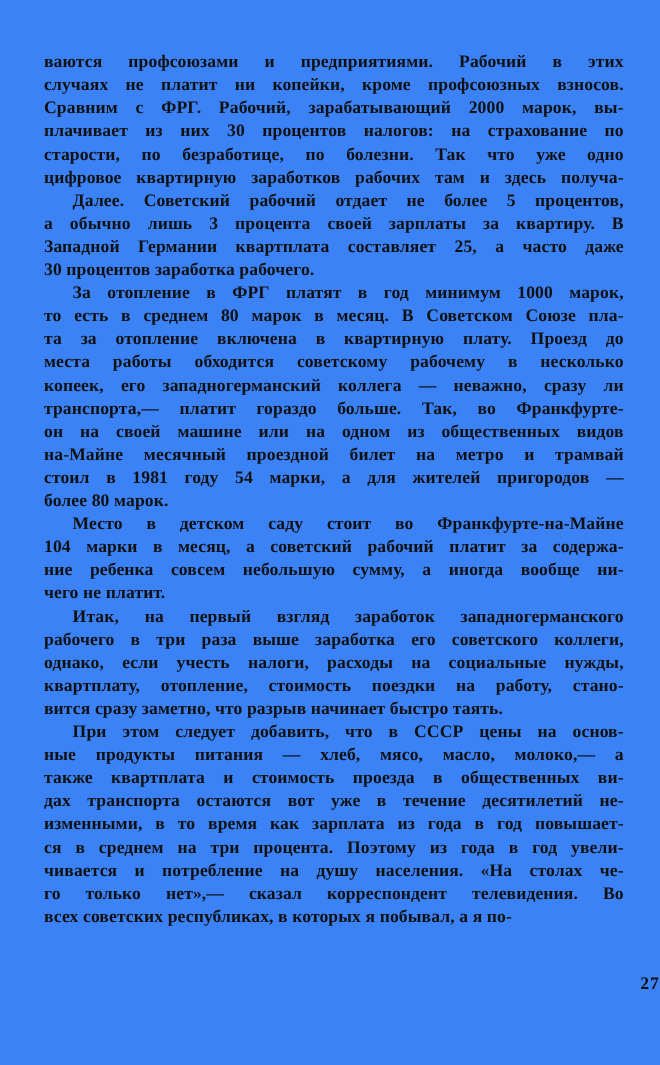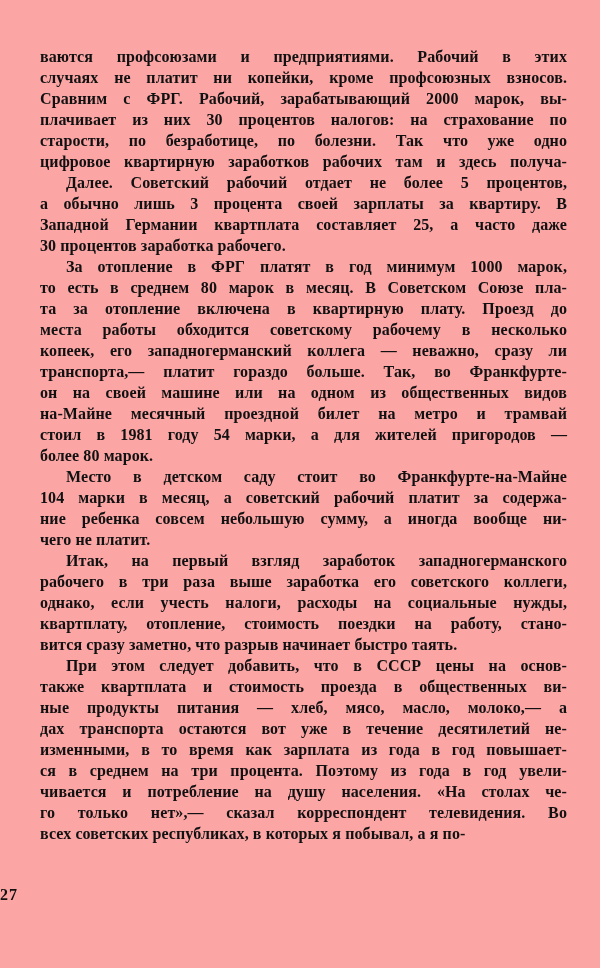--- a/index.html
+++ b/index.html
@@ -4,21 +4,21 @@
 <style>
   html, body {
     margin: 0;
     padding: 0;
     background: #ffffff;
   }
   .page {
     position: relative;
     width: 600px;
     height: 968px;
-    background: #fca5a5;
+    background: #3b82f6;
     overflow: hidden;
     font-family: "Liberation Serif", "DejaVu Serif", serif;
     color: #111111;
   }
   .text-block {
     position: absolute;
     left: 40px;
     top: 46px;
     width: 527px;
     font-size: 16px;
@@ -41,21 +41,21 @@
     -moz-text-align-last: left;
   }
   .line.indent {
     text-indent: 26px;
   }
   .page-number {
     position: absolute;
     left: 0;
     top: 886px;
     width: 600px;
-    text-align: left;
+    text-align: right;
     font-size: 16px;
     font-weight: 700;
     letter-spacing: 1px;
     color: #111111;
   }
 </style>
 </head>
 <body>
 
 <div class="page">
@@ -94,22 +94,22 @@
       </div>
       <div class="paragraph">
         <div class="line indent">Итак, на первый взгляд заработок западногерманского</div>
         <div class="line">рабочего в три раза выше заработка его советского коллеги,</div>
         <div class="line">однако, если учесть налоги, расходы на социальные нужды,</div>
         <div class="line">квартплату, отопление, стоимость поездки на работу, стано-</div>
         <div class="line last">вится сразу заметно, что разрыв начинает быстро таять.</div>
       </div>
       <div class="paragraph">
         <div class="line indent">При этом следует добавить, что в СССР цены на основ-</div>
+        <div class="line">ные продукты питания — хлеб, мясо, масло, молоко,— а</div>
         <div class="line">также квартплата и стоимость проезда в общественных ви-</div>
-        <div class="line">ные продукты питания — хлеб, мясо, масло, молоко,— а</div>
         <div class="line">дах транспорта остаются вот уже в течение десятилетий не-</div>
         <div class="line">изменными, в то время как зарплата из года в год повышает-</div>
         <div class="line">ся в среднем на три процента. Поэтому из года в год увели-</div>
         <div class="line">чивается и потребление на душу населения. «На столах че-</div>
         <div class="line">го только нет»,— сказал корреспондент телевидения. Во</div>
         <div class="line last">всех советских республиках, в которых я побывал, а я по-</div>
       </div>
     </div>
   <div class="page-number">27</div>
 </div>

